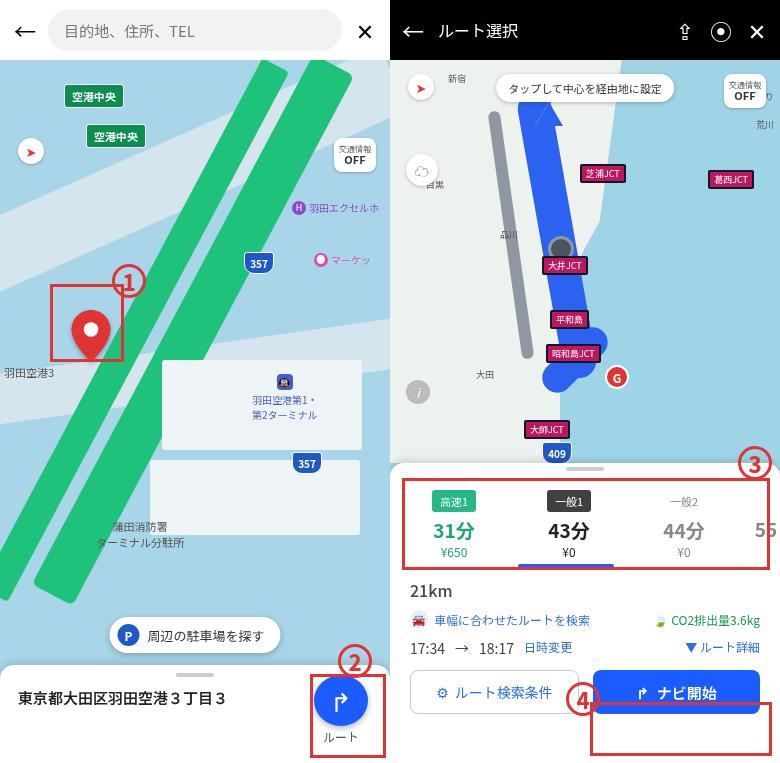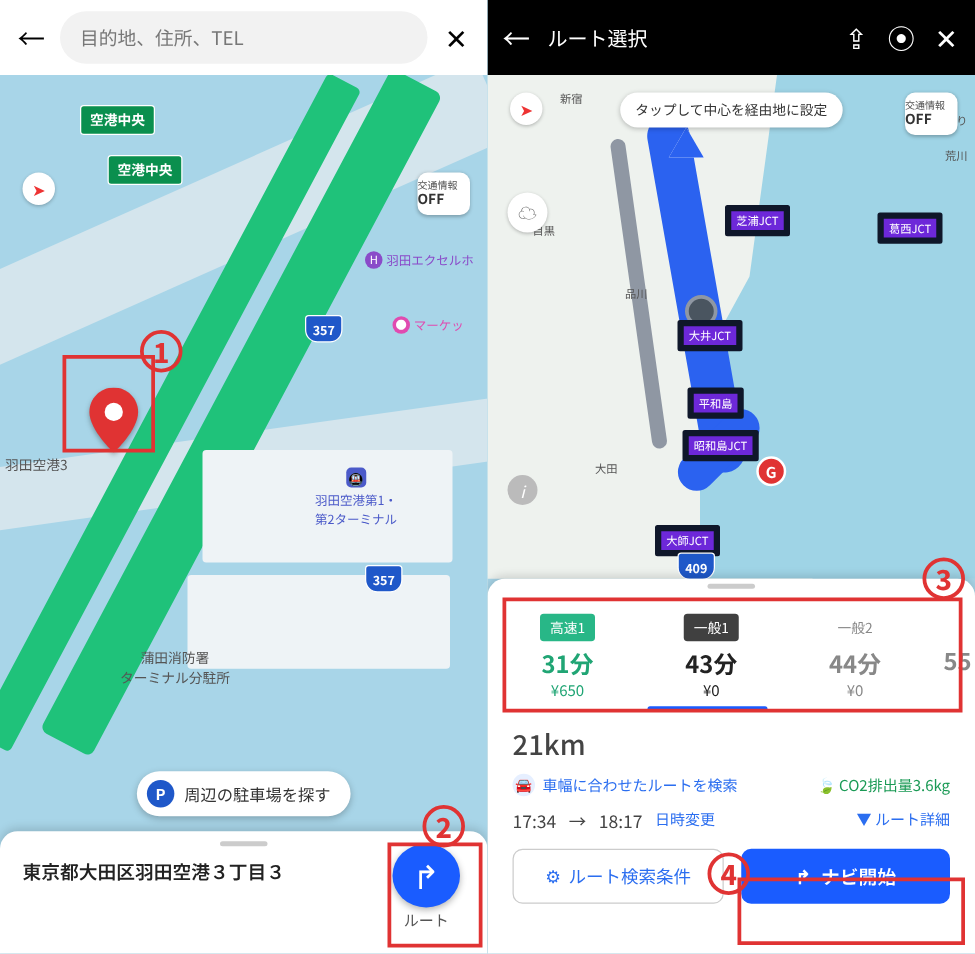--- a/index.html
+++ b/index.html
@@ -15,21 +15,21 @@
 .runway{position:absolute;background:#d4e5ed}
 .rw1{left:-180px;top:105px;width:600px;height:70px;transform:rotate(-24deg)}
 .rw2{left:-150px;top:290px;width:640px;height:50px;transform:rotate(-8deg)}
 .hwy{position:absolute;left:170px;top:-30px;width:46px;height:600px;background:#1fc27a;transform:rotate(28deg);border-radius:6px}
 .hwy2{position:absolute;left:120px;top:-30px;width:30px;height:600px;background:#1fc27a;transform:rotate(28deg);border-radius:4px}
 .terminal{position:absolute;background:#eef3f6;border-radius:3px}
 .t1{left:162px;top:300px;width:200px;height:90px}
 .t2{left:150px;top:400px;width:210px;height:75px}
 
 .compass{position:absolute;left:18px;top:78px;width:26px;height:26px;border-radius:50%;background:#fff;display:flex;align-items:center;justify-content:center;font-size:13px;color:#e33;box-shadow:0 1px 3px rgba(0,0,0,.25)}
-.badge-off{position:absolute;right:14px;top:78px;width:42px;height:34px;border-radius:8px;background:#fff;box-shadow:0 1px 3px rgba(0,0,0,.25);display:flex;flex-direction:column;justify-content:center;font-size:8px;color:#555;line-height:1.1}
+.badge-off{position:absolute;right:14px;top:78px;width:42px;height:34px;border-radius:8px;background:#fff;box-shadow:0 1px 3px rgba(0,0,0,.25);display:flex;flex-direction:column;align-items:center;justify-content:center;font-size:8px;color:#555;line-height:1.1}
 .badge-off b{font-size:11px;color:#333;font-weight:700}
 
 .green-lbl{position:absolute;background:#0a8f4e;color:#fff;font-size:11px;font-weight:700;padding:3px 7px;border-radius:3px;border:1px solid #fff}
 .map-lbl{position:absolute;font-size:11px;color:#555}
 .shield{position:absolute;width:30px;height:22px;background:#1f58c9;color:#fff;border-radius:3px 3px 10px 10px;display:flex;align-items:center;justify-content:center;font-size:10px;font-weight:700;border:1px solid #fff}
 .stn{position:absolute;display:flex;flex-direction:column;align-items:center;font-size:10px;color:#4b5ac9}
 .stn .sym{width:16px;height:16px;border-radius:4px;background:#4b5ac9;color:#fff;display:flex;align-items:center;justify-content:center;font-size:10px;margin-bottom:2px}
 .poi{position:absolute;display:flex;align-items:center;gap:3px;font-size:10px;color:#8a4bc9}
 .poi .dot{width:14px;height:14px;border-radius:50%;background:#8a4bc9;color:#fff;display:flex;align-items:center;justify-content:center;font-size:9px}
 .poi.pink .dot{background:#e04bb0}
@@ -60,38 +60,38 @@
 .info-btn{position:absolute;left:16px;top:320px;width:24px;height:24px;border-radius:50%;background:#bbb;color:#fff;display:flex;align-items:center;justify-content:center;font-size:13px;font-style:italic}
 
 .route-line{position:absolute}
 .rl-main{left:150px;top:30px;width:34px;height:290px;background:#2b62f0;border-radius:20px;transform:rotate(-10deg)}
 .rl-main2{left:170px;top:260px;width:30px;height:80px;background:#2b62f0;border-radius:20px;transform:rotate(45deg)}
 .rl-alt{left:115px;top:50px;width:12px;height:250px;background:#8f97a3;border-radius:8px;transform:rotate(-8deg)}
 .loc-arrow{position:absolute;left:145px;top:42px;width:0;height:0;border-left:14px solid transparent;border-right:14px solid transparent;border-bottom:24px solid #2b62f0;filter:drop-shadow(0 0 0 #fff)}
 .goal{position:absolute;left:215px;top:305px;width:24px;height:24px;border-radius:50%;background:#e03333;color:#fff;border:2px solid #fff;display:flex;align-items:center;justify-content:center;font-size:12px;font-weight:700}
 .rt-node{position:absolute;width:26px;height:26px;border-radius:50%;background:#4a5560;border:3px solid #8f97a3}
 .rlbl{position:absolute;font-size:9px;color:#555}
-.jct{position:absolute;font-size:9px;background:#6d28d9;color:#fff;padding:1px 4px;border-radius:2px;border:5px solid #0f172a}
+.jct{position:absolute;font-size:9px;background:#be185d;color:#fff;padding:1px 4px;border-radius:2px;border:2px solid #0f172a}
 
 .traffic{position:absolute;right:14px;top:14px}
 
 .r-sheet{position:absolute;left:0;bottom:0;right:0;height:300px;background:#fff;border-radius:14px 14px 0 0;box-shadow:0 -2px 8px rgba(0,0,0,.15);padding:10px 0 12px;display:flex;flex-direction:column}
 .route-tabs{display:flex;gap:19px;overflow:hidden;padding:6px 16px 14px}
 .rtab{min-width:96px;text-align:center;cursor:pointer}
 .rtab .name{font-size:11px;padding:3px 8px;border-radius:3px;display:inline-block;color:#888}
 .rtab.expy .name{background:#28b787;color:#fff}
 .rtab.sel .name{background:#404040;color:#fff}
 .rtab .time{font-size:19px;color:#888;margin-top:4px;font-weight:700}
 .rtab .cost{font-size:12px;color:#888}
 .rtab.expy .time,.rtab.expy .cost{color:#20a574}
 .rtab.sel .time{color:#222}
 .rtab.sel .cost{color:#222}
 .sel-underline{height:4px;background:#1a5cff;border-radius:2px;width:96px;margin:-10px 0 0 128px}
 
-.dist{padding:10px 20px 6px;font-size:22px;color:#444;font-weight:500}
+.dist{padding:10px 20px 6px;font-size:16px;color:#444;font-weight:500}
 .hint{padding:2px 20px 10px;display:flex;align-items:center;gap:6px;font-size:12px;color:#2b6ef0}
 .hint .eco{margin-left:auto;color:#1a9a55}
 .time-row{padding:0 20px 12px;display:flex;align-items:flex-start;gap:10px;font-size:14px;color:#444}
 .time-row .chg{color:#2b6ef0;font-size:12px}
 .time-row .det{margin-left:auto;color:#2b6ef0;font-size:12px}
 .actions{display:flex;gap:14px;padding:0 20px}
 .search-cond{flex:1;height:44px;border:1px solid #ccc;border-radius:8px;display:flex;align-items:center;justify-content:center;gap:6px;color:#2b6ef0;font-size:14px}
 .start-nav{flex:1;height:44px;border-radius:8px;background:#1a5cff;color:#fff;display:flex;align-items:center;justify-content:center;gap:8px;font-size:15px;font-weight:600}
 
 

